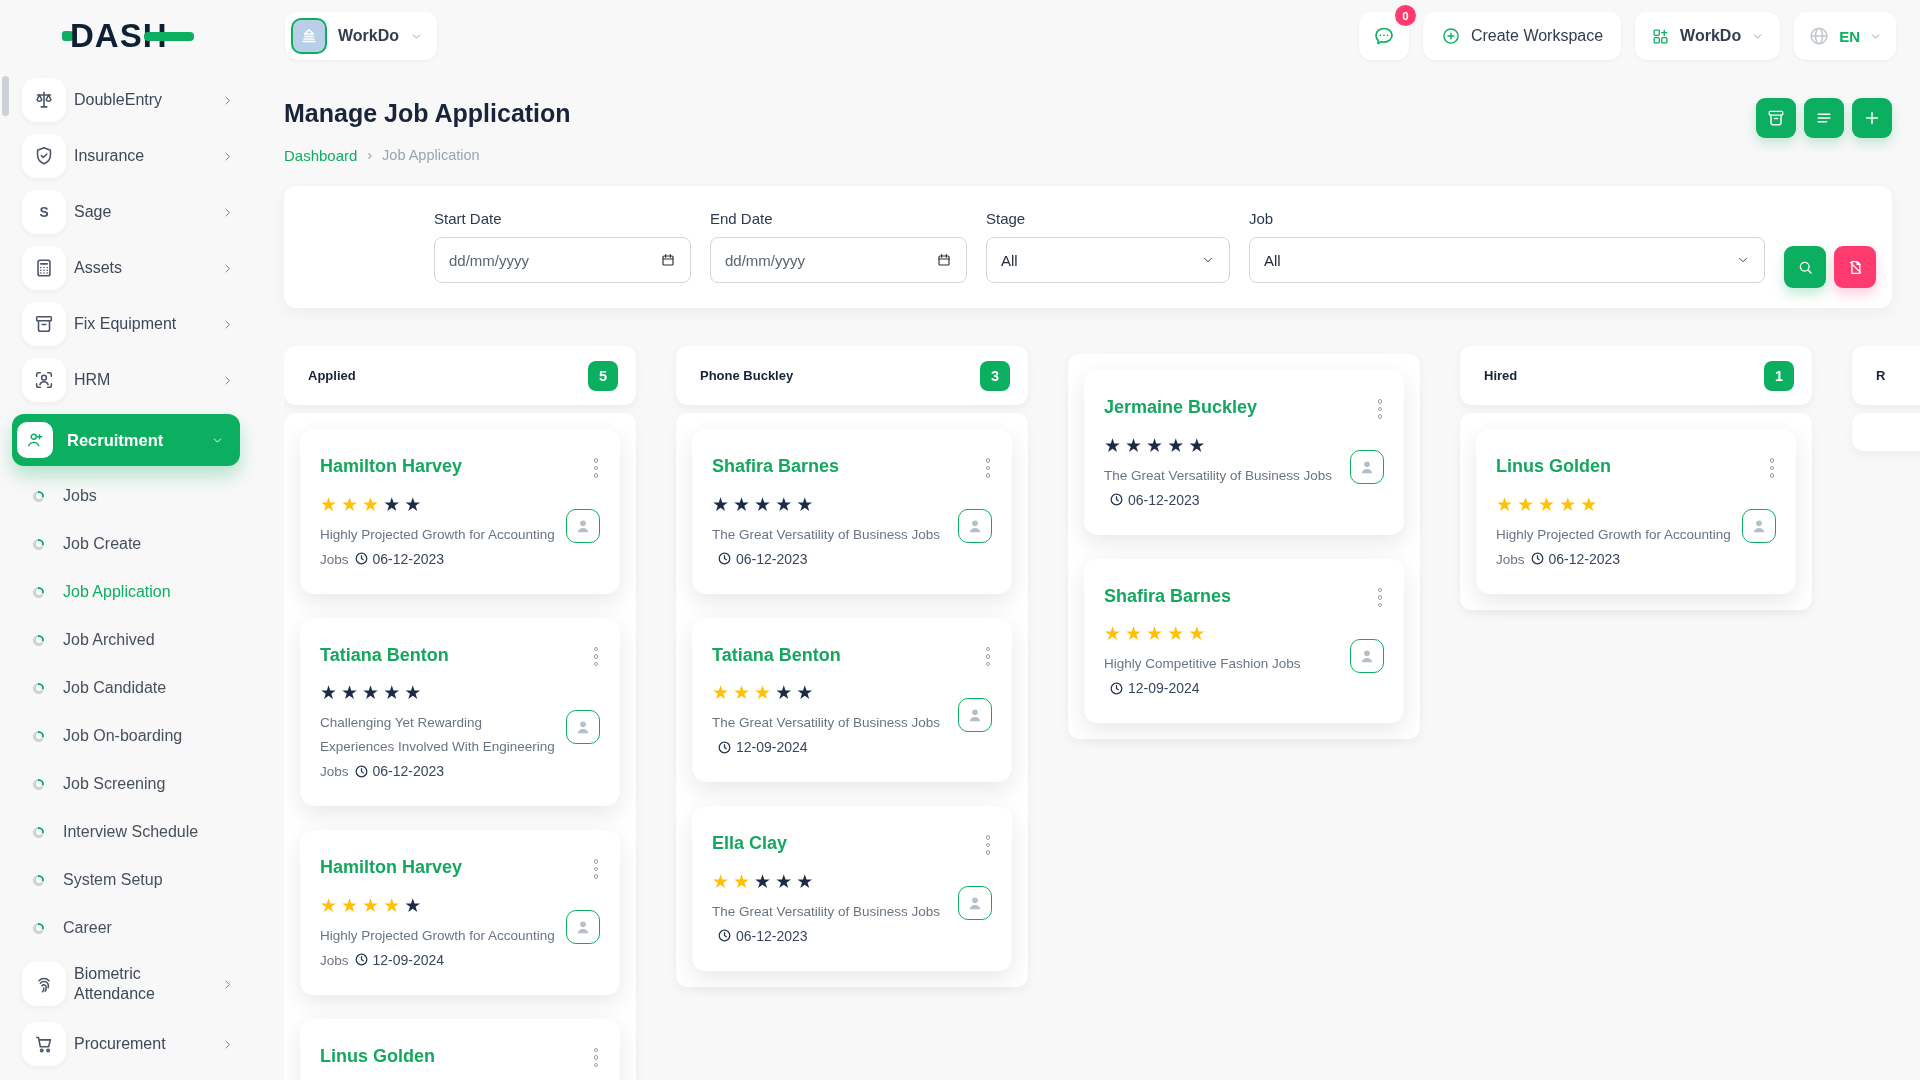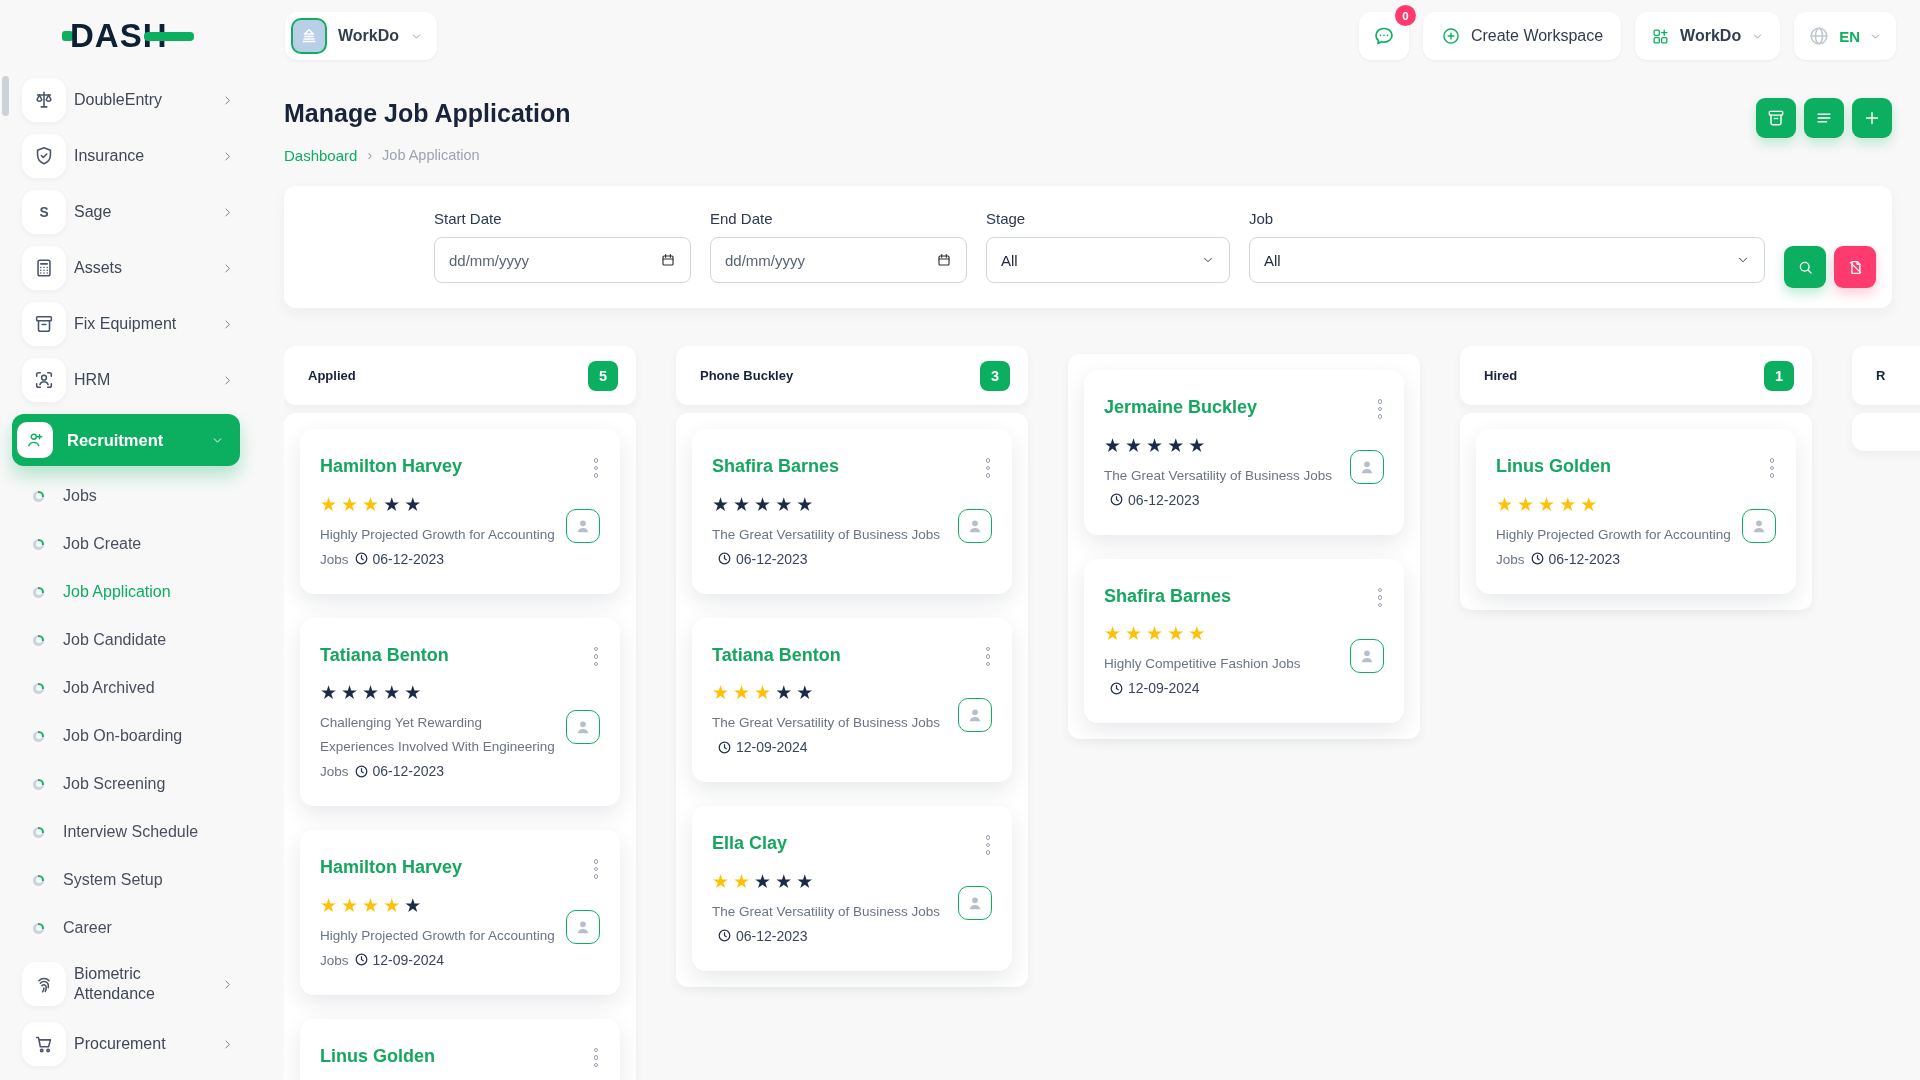--- a/index.html
+++ b/index.html
@@ -295,25 +295,25 @@
         <div class="sub-item">
       <span class="bullet"></span>
       <span class="sub-label">Job Create</span>
     </div>
         <div class="sub-item active">
       <span class="bullet"></span>
       <span class="sub-label">Job Application</span>
     </div>
         <div class="sub-item">
       <span class="bullet"></span>
+      <span class="sub-label">Job Archived</span>
+    </div>
+        <div class="sub-item">
+      <span class="bullet"></span>
       <span class="sub-label">Job Candidate</span>
-    </div>
-        <div class="sub-item">
-      <span class="bullet"></span>
-      <span class="sub-label">Job Archived</span>
     </div>
         <div class="sub-item">
       <span class="bullet"></span>
       <span class="sub-label">Job On-boarding</span>
     </div>
         <div class="sub-item">
       <span class="bullet"></span>
       <span class="sub-label">Job Screening</span>
     </div>
         <div class="sub-item">

